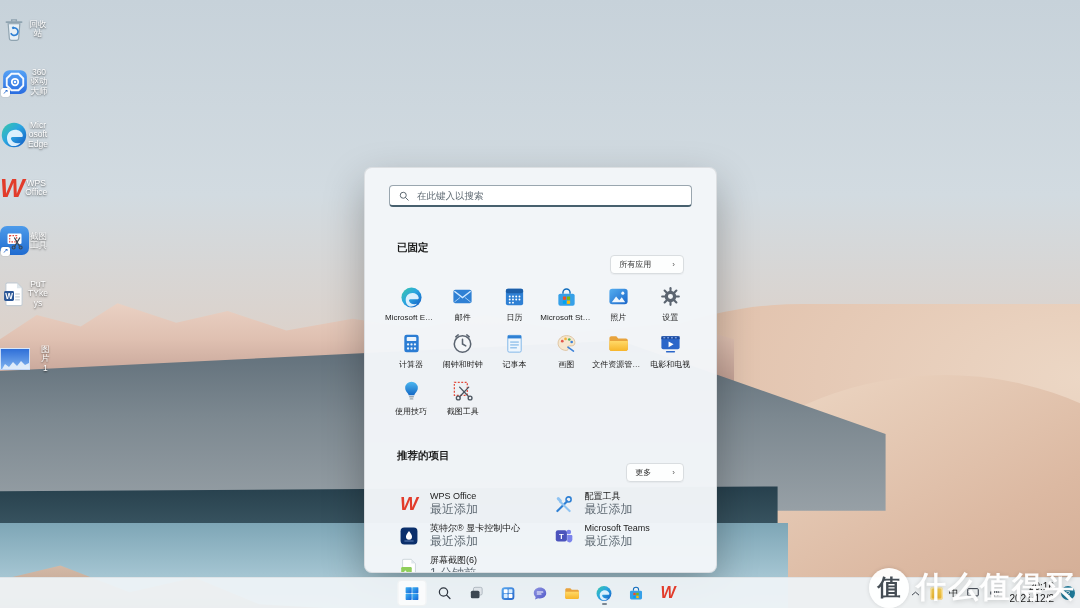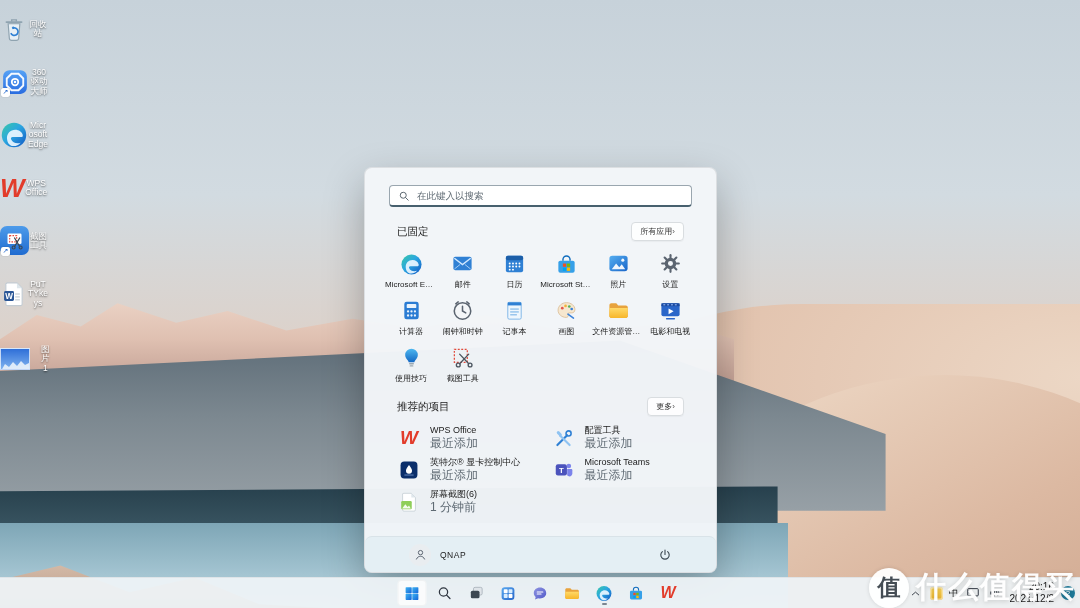--- a/index.html
+++ b/index.html
@@ -49,23 +49,23 @@
     box-shadow:0 16px 40px rgba(0,0,0,.28); display:flex; flex-direction:column; overflow:hidden; }
   .sm-search-wrap { padding:17px 24px 0; }
   .sm-search { position:relative; }
   .sm-search input { width:100%; height:22px; border:1px solid #9aa6af; border-bottom:2px solid #47606e; border-radius:4px;
     background:#fff; font-size:9.5px; padding:0 12px 0 27px; color:#2a2a2a; outline:none; font-family:inherit; }
   .sm-search input::placeholder { color:#5f6a73; }
   .sm-search .s-ic { position:absolute; left:9px; top:5px; width:12px; height:12px; }
   .sm-sec-head { display:flex; align-items:center; justify-content:space-between; padding:0 32px 0 32px; }
   .sm-sec-head.pinned { margin-top:15px; }
   .sm-sec-head.reco { margin-top:9px; }
-  .sm-sec-title { font-size:10.5px; font-weight:normal; color:#1b1b1b; }
-  .sm-pill { display:flex; align-items:center; gap:0; background:rgba(255,255,255,.85); border:1px solid #d9dde0;
-    border-radius:4px; padding:3px 8px; font-size:8px; color:#333; cursor:pointer; box-shadow:0 1px 1px rgba(0,0,0,.04); }
+  .sm-sec-title { font-size:10.5px; font-weight:bold; color:#1b1b1b; }
+  .sm-pill { display:flex; align-items:center; gap:21px; background:rgba(255,255,255,.85); border:1px solid #d9dde0;
+    border-radius:4px; padding:3px 8px; font-size:8px; color:#333; cursor:pointer; box-shadow:0 1px 1px rgba(0,0,0,.04);margin-top:33px; }
   .sm-pill .chev { font-size:8px; color:#555; }
   .pin-grid { display:grid; grid-template-columns:repeat(6,1fr); padding:6px 20px 0; }
   .pin-tile { height:47px; display:flex; flex-direction:column; align-items:center; justify-content:center; gap:3px;
     border-radius:4px; cursor:pointer; }
   .pin-tile .picon { width:25px; height:25px; display:flex; align-items:center; justify-content:center; }
   .pin-tile .plabel { font-size:8px; color:#222; white-space:nowrap; max-width:52px; overflow:hidden; text-overflow:ellipsis; }
   .reco-grid { display:grid; grid-template-columns:1fr 1fr; column-gap:10px; row-gap:2px; padding:7px 26px 0; }
   .reco-item { display:flex; align-items:center; gap:9px; height:30px; border-radius:4px; padding:0 6px; cursor:pointer; }
   .reco-item .ricon { width:24px; height:24px; flex:0 0 24px; display:flex; align-items:center; justify-content:center; }
   .reco-title { font-size:9px; color:#1b1b1b; line-height:1.25; white-space:nowrap; }

